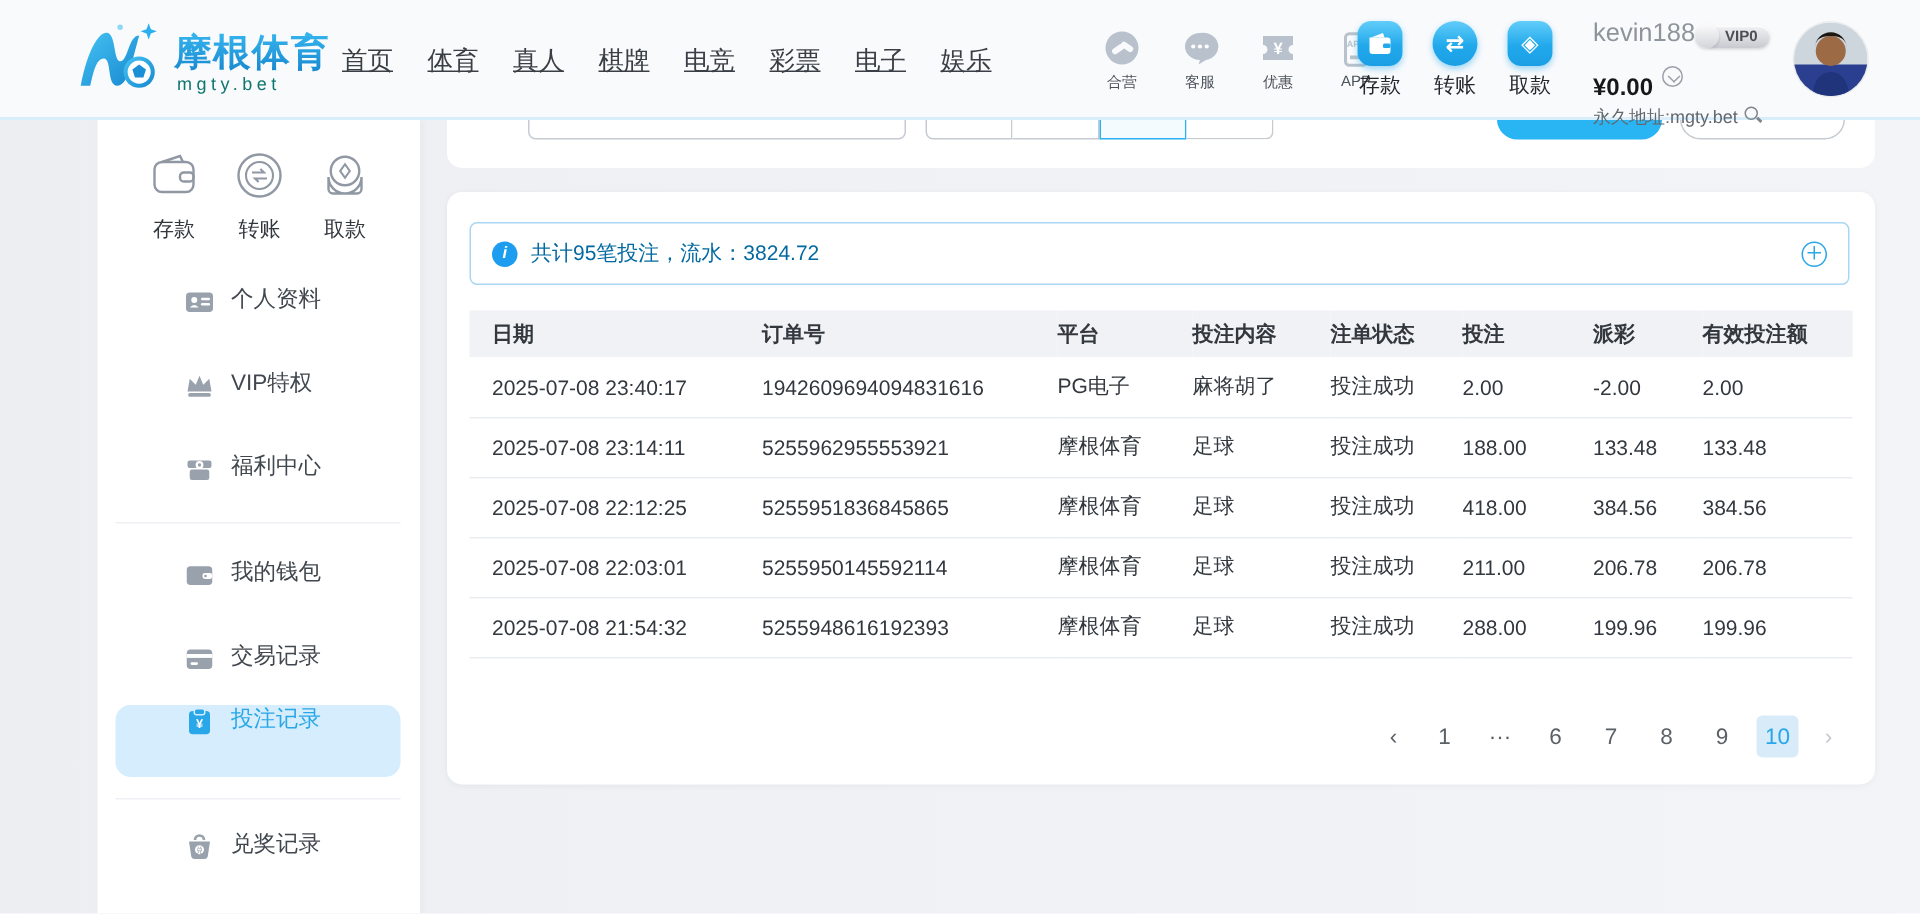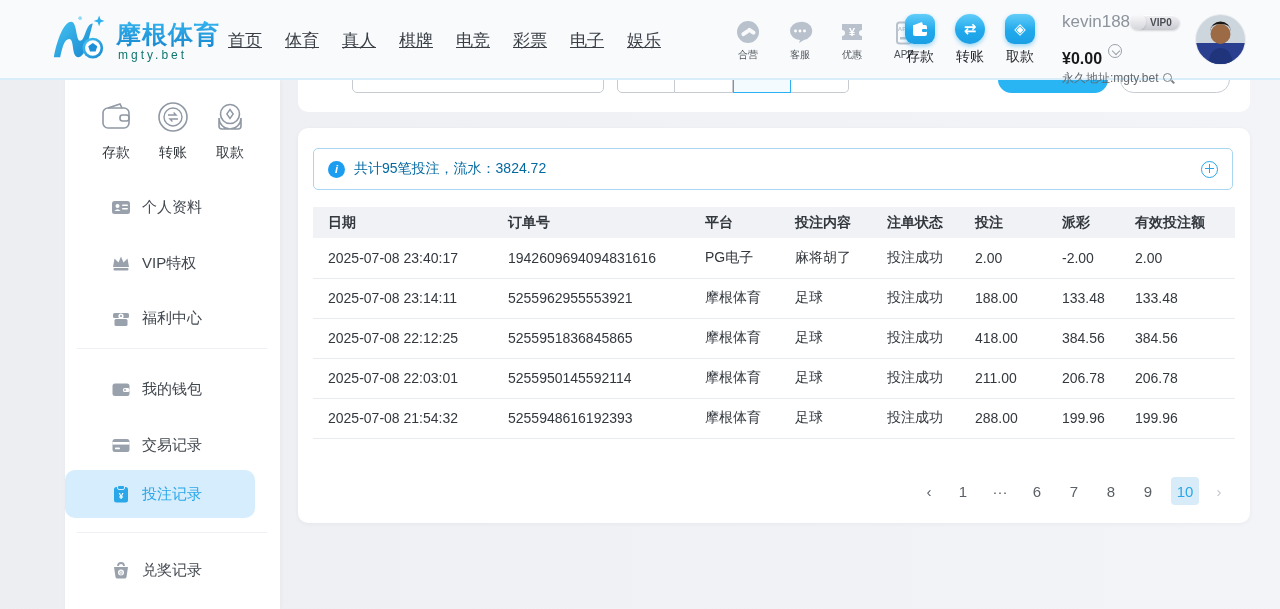--- a/index.html
+++ b/index.html
@@ -34,59 +34,59 @@
   .quick-item { display:flex; flex-direction:column; align-items:center; cursor:pointer; }
   .quick-ico {
     width:30px; height:30px; border-radius:9px; color:#fff;
     background:linear-gradient(180deg,#62cdf9 0%,#21a9ec 55%,#1b9fe4 100%);
     box-shadow:0 2px 4px rgba(33,169,236,.45);
     display:flex; align-items:center; justify-content:center; font-size:15px; font-weight:bold;
   }
   .quick-ico.round { border-radius:50%; }
   .quick-label { font-size:14px; color:#24282d; margin-top:4px; }
   .userbox { position:absolute; left:1062px; top:12px; width:130px; }
-  .user-line1 { display:flex; align-items:center; }
+  .user-line1 { display:flex; align-items:flex-end; }
   .user-name { font-size:17px; color:#8d949c; }
   .vip-badge {
     margin-left:6px; font-size:10px; font-weight:bold; color:#4b4e55;
     background:linear-gradient(180deg,#f2f2f4,#c9cad1);
     border-radius:9px; padding:2px 8px 2px 14px; position:relative;
     box-shadow:inset 0 1px 1px #fff,0 1px 2px rgba(0,0,0,.15);
   }
   .vip-badge::before {
     content:""; position:absolute; left:-6px; top:-1px; width:16px; height:16px;
     border-radius:50%; background:linear-gradient(180deg,#fbfbfc,#d4d5da);
     box-shadow:0 1px 2px rgba(0,0,0,.15);
   }
   .user-line2 { display:flex; align-items:center; margin-top:1px; }
   .balance { font-size:16px; font-weight:bold; color:#17181a;margin-top:17px; }
   .balance-toggle { width:14px; height:14px; border:1px solid #9aa1a8; border-radius:50%;
     margin-left:6px; position:relative; cursor:pointer; }
   .balance-toggle::after { content:""; position:absolute; left:3.5px; top:3px;
     width:5px; height:5px; border-right:1.5px solid #9aa1a8; border-bottom:1.5px solid #9aa1a8;
     transform:rotate(45deg); }
-  .user-line3 { display:flex; align-items:center; margin-top:2px; font-size:12px; color:#62686e; }
+  .user-line3 { display:flex; margin-top:2px; font-size:12px; color:#62686e; }
   .mag { margin-left:4px; width:13px; height:13px; position:relative; cursor:pointer; }
   .mag::before { content:""; position:absolute; left:1px; top:1px; width:7px; height:7px;
     border:1.5px solid #7d848b; border-radius:50%; }
   .mag::after { content:""; position:absolute; left:8.5px; top:8.5px; width:4px; height:1.5px;
     background:#7d848b; transform:rotate(45deg); }
   .avatar { position:absolute; left:1196px; top:15px; width:49px; height:49px; border-radius:50%;
     overflow:hidden; cursor:pointer; box-shadow:0 0 0 1px rgba(0,0,0,.06); }
   
   .sidebar {
     position:absolute; left:65px; top:80px; width:215px; height:529px;
     background:#fff; box-shadow:1px 0 4px rgba(40,60,90,.04); z-index:10;
   }
   .shortcuts { position:absolute; left:26px; top:14px; width:164px; display:flex; justify-content:space-between; }
   .shortcut { display:flex; flex-direction:column; align-items:center; width:50px; cursor:pointer; }
   .shortcut .s-icon { height:46px; color:#8f98a3; display:flex; align-items:center; }
   .shortcut .s-label { font-size:14px; color:#33383e; margin-top:4px; }
-  .menu-item { position:absolute; left:0; width:190px; height:34px;
-    display:flex; align-items:center; cursor:pointer; }
+  .menu-item { position:absolute; left:12px; width:190px; height:34px;
+    display:flex; align-items:flex-start; cursor:pointer; }
   .menu-item .m-icon { margin-left:45px; width:22px; height:22px; color:#99a2ac;
     display:flex; align-items:center; justify-content:center; }
   .menu-item .m-label { margin-left:10px; font-size:15px; color:#41474e; }
   .menu-item.active { height:48px; background:#d5edfc; border-radius:10px; }
   .menu-item.active .m-icon { color:#29a7e9; }
   .menu-item.active .m-label { color:#2aa7e8; }
   .side-divider { position:absolute; left:12px; width:190px; height:1px; background:#eef0f3; }
   
   .form-card {
     position:absolute; left:298px; top:80px; width:952px; height:32px;

